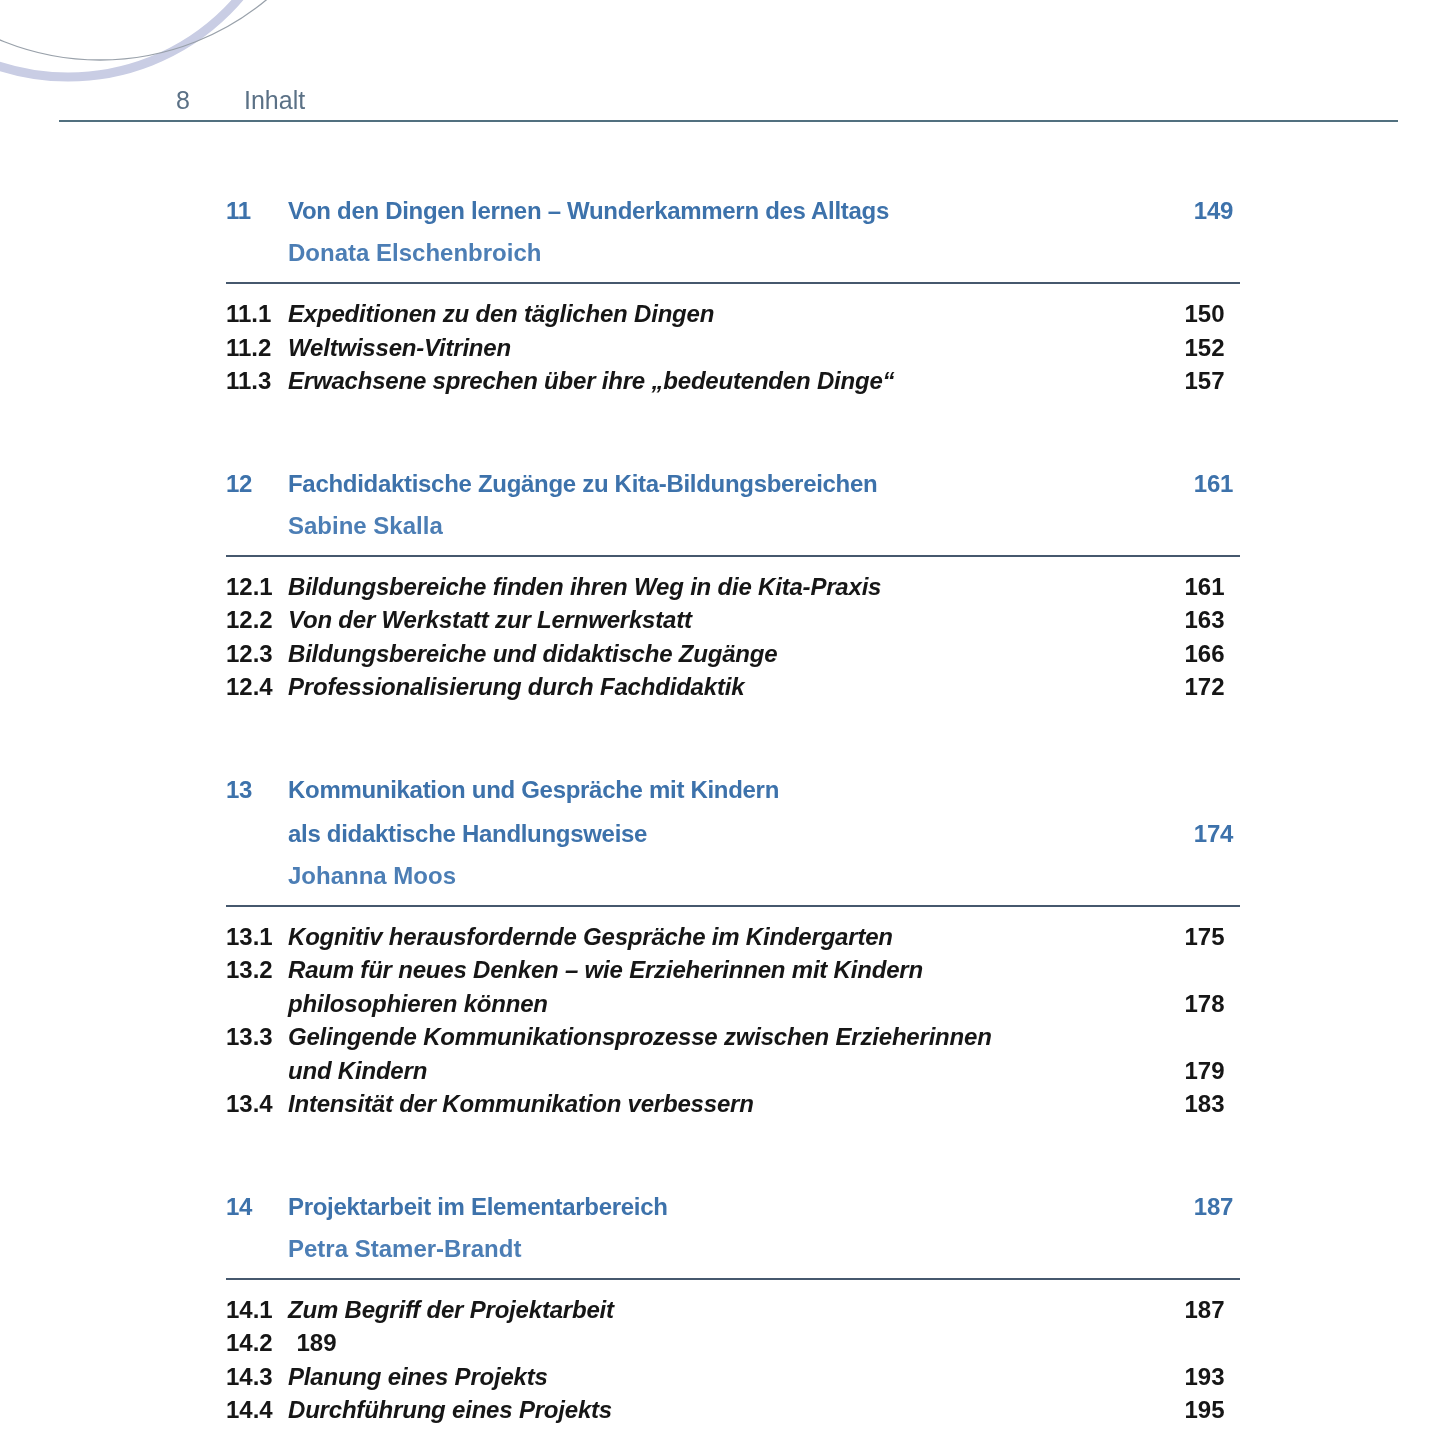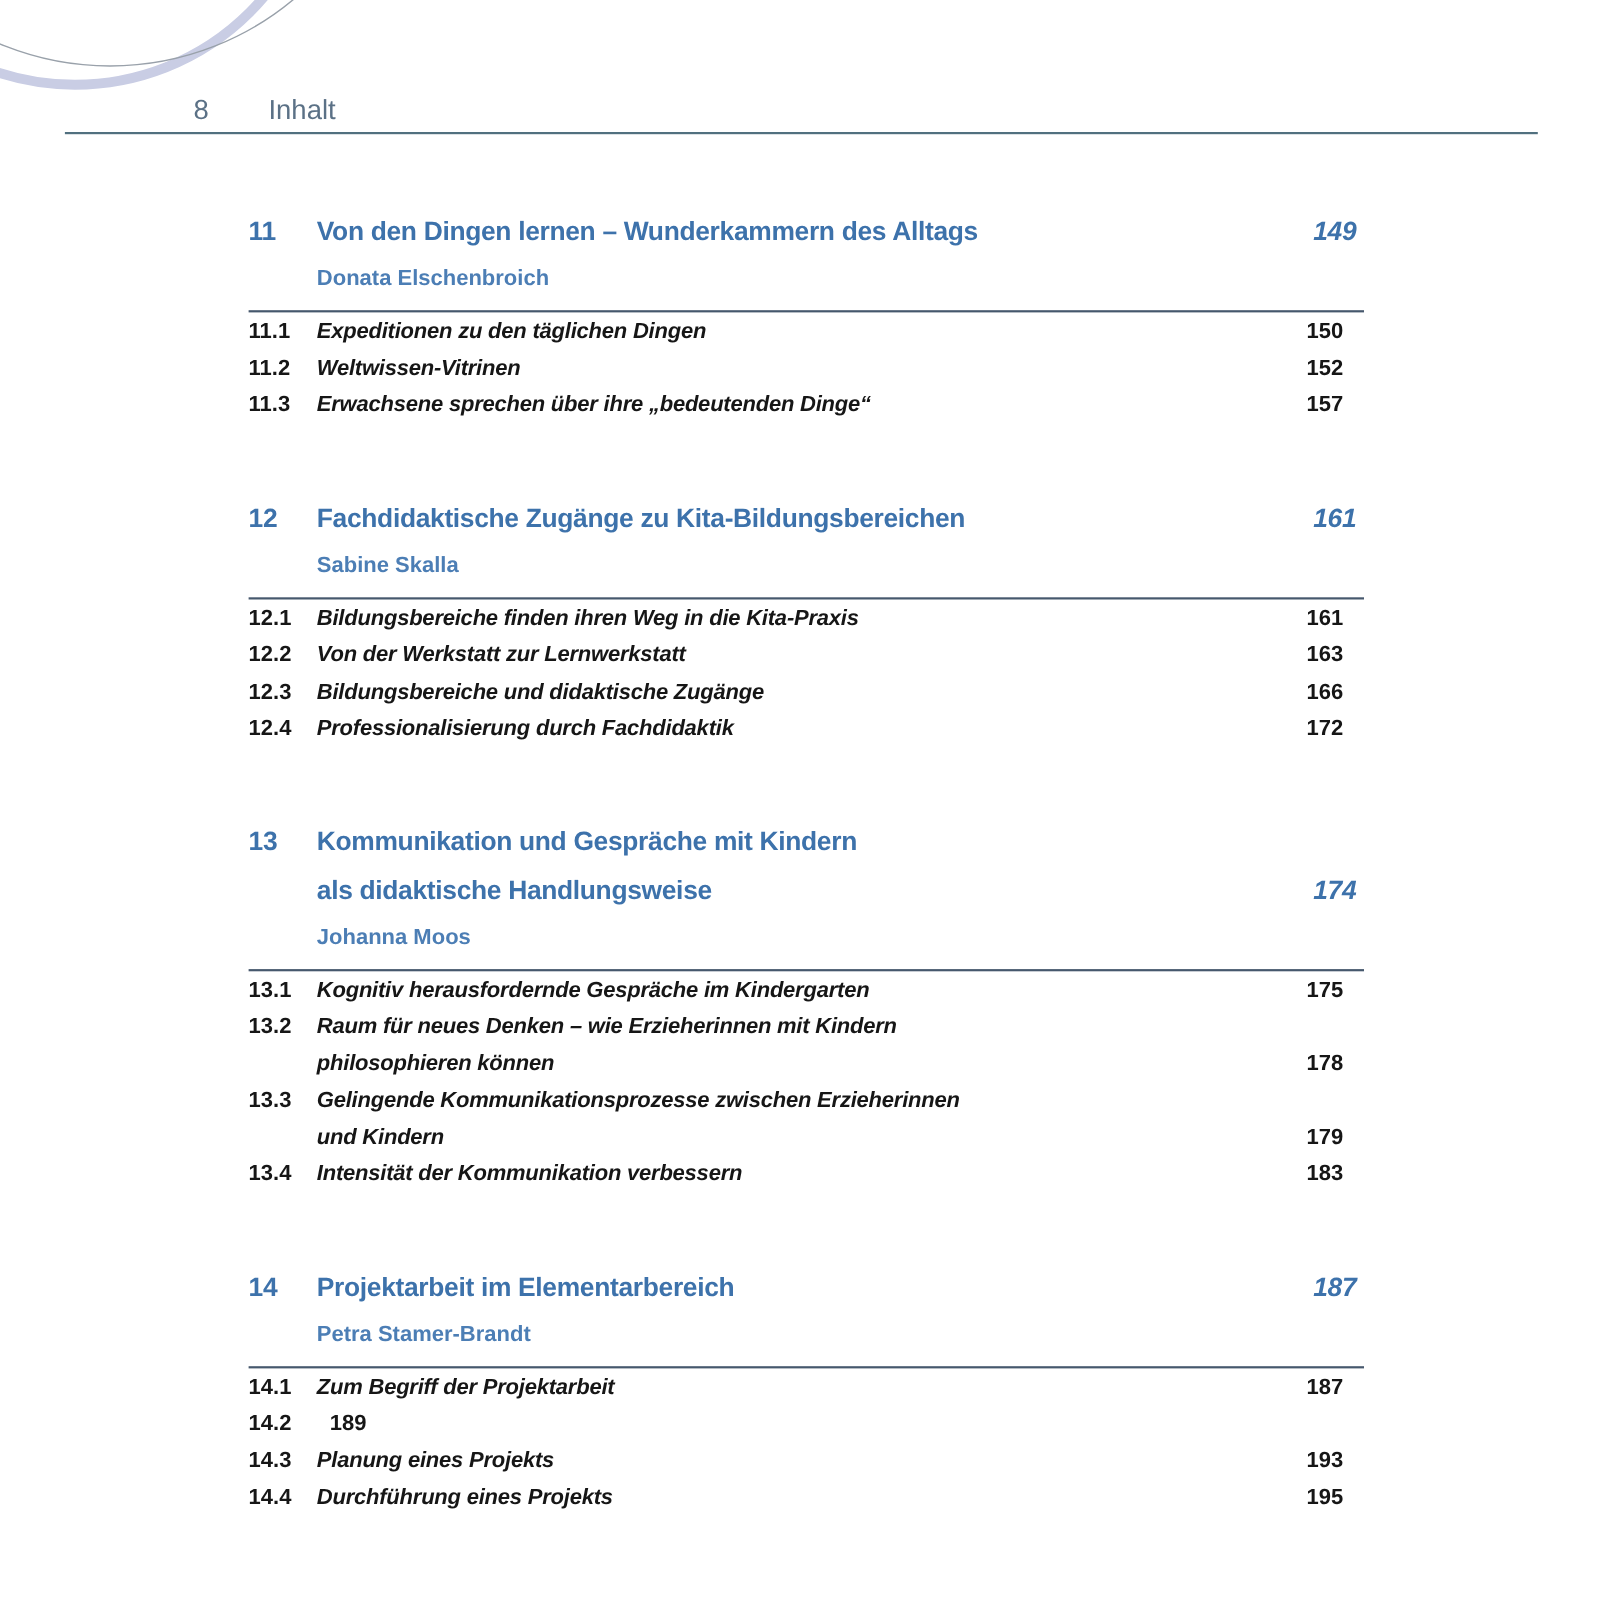--- a/index.html
+++ b/index.html
@@ -32,26 +32,26 @@
 
   
   .toc { position:absolute; left:226px; top:189px; width:1014px; }
 
   .chapter { margin-bottom:64px; }
   .ch-head { display:flex; align-items:flex-start;
     font-size:24px; font-weight:bold; letter-spacing:-0.3px;
     line-height:44px; color:var(--heading); }
   .ch-num  { width:62px; flex-shrink:0; }
   .ch-title{ flex:1; white-space:pre-line; }
-  .ch-page { align-self:flex-end; min-width:64px; text-align:right; padding-right:7px;font-style:italic; }
-  .ch-author { margin:5px 0 0 62px; font-size:20px; font-weight:bold;
+  .ch-page { align-self:flex-end; min-width:64px; text-align:right; padding-right:7px; }
+  .ch-author { margin:5px 0 0 62px; font-size:24px; font-weight:bold;
     line-height:30px; color:var(--author); }
   .ch-rule { margin-top:14px; border-top:2px solid var(--divider); }
 
-  .entries { margin-top:1px; font-size:20px; font-weight:bold; color:var(--ink); }
+  .entries { margin-top:13px; font-size:24px; font-weight:bold; color:var(--ink); }
   .entry   { display:flex; align-items:flex-start; line-height:33.5px; }
   .e-num   { width:62px; flex-shrink:0; }
   .e-title { flex:1; white-space:pre-line; letter-spacing:-0.2px;font-style:italic; }
   .e-page  { align-self:flex-end; min-width:64px; text-align:center; padding-right:7px; }
 </style>
 </head>
 <body style="--heading: #3d72ab; --author: #4c7eb5; --ink: #161616; --hdr-ink: #5b7186; --hdr-rule: #51707f; --divider: #46586d;">
 
 <svg class="deco" viewBox="0 0 320 112" aria-hidden="true">
   <circle cx="68" cy="-148" r="225" fill="none" stroke="#c9cde4" stroke-width="9"></circle>

